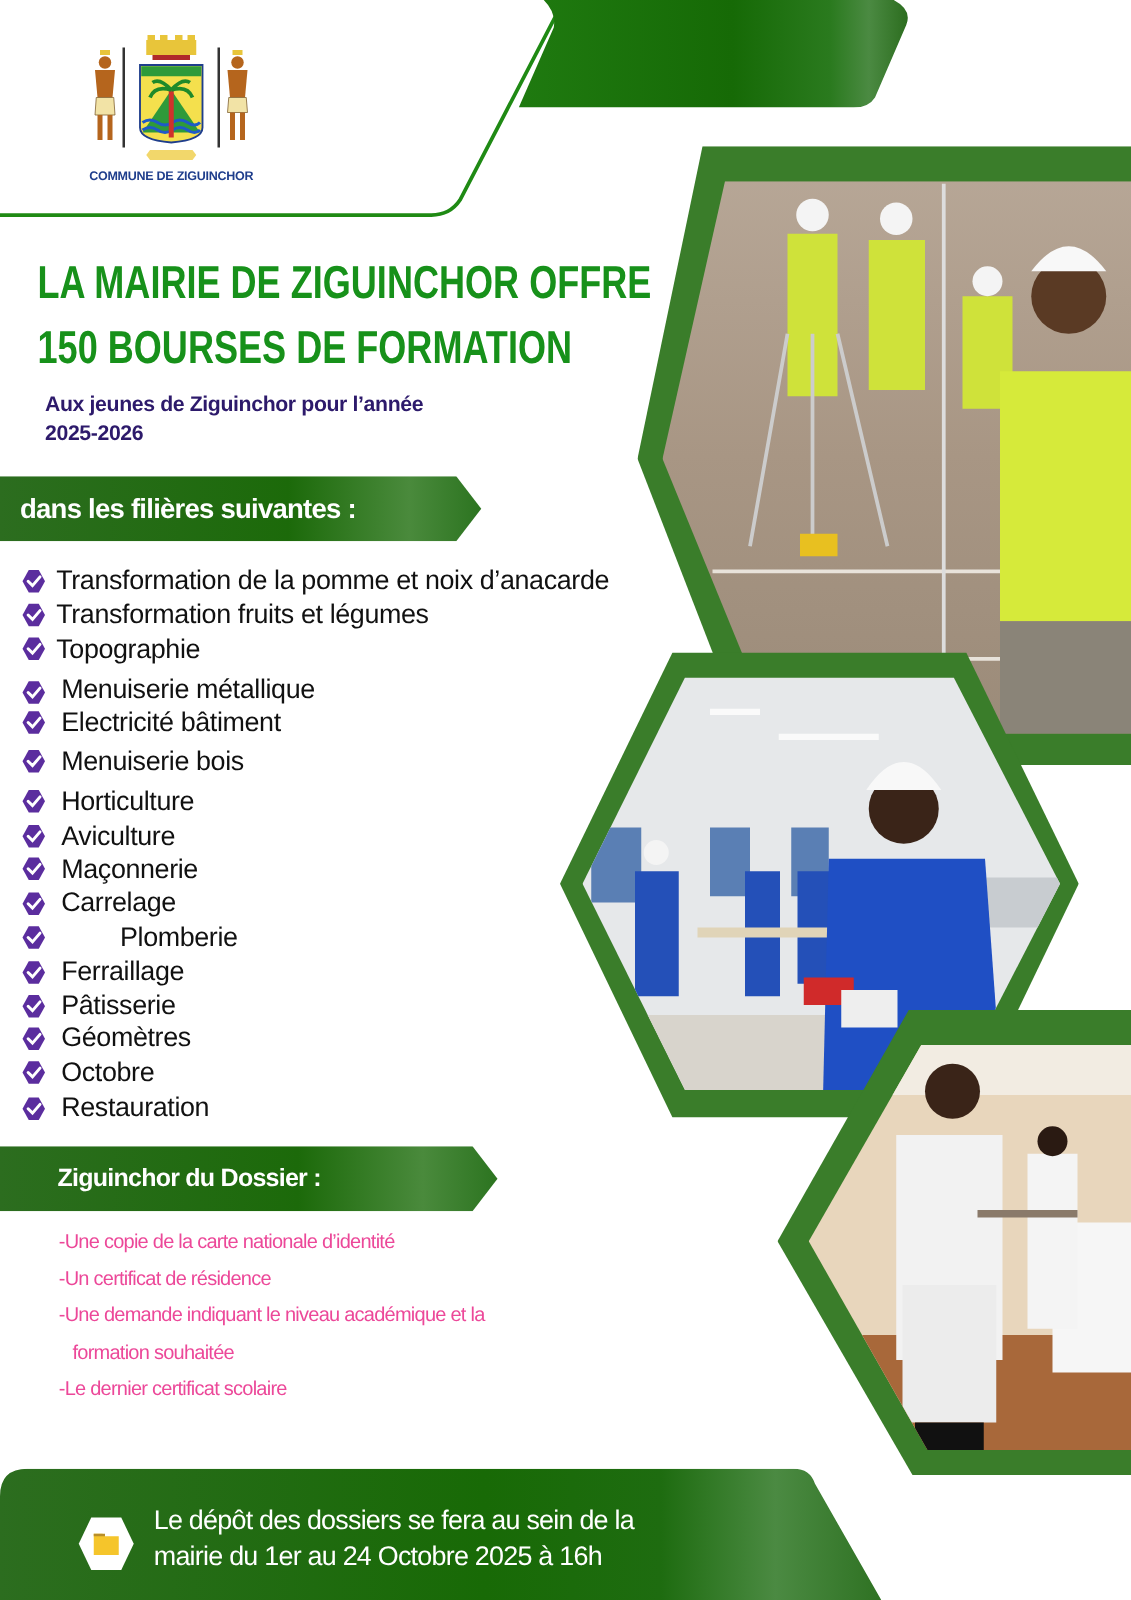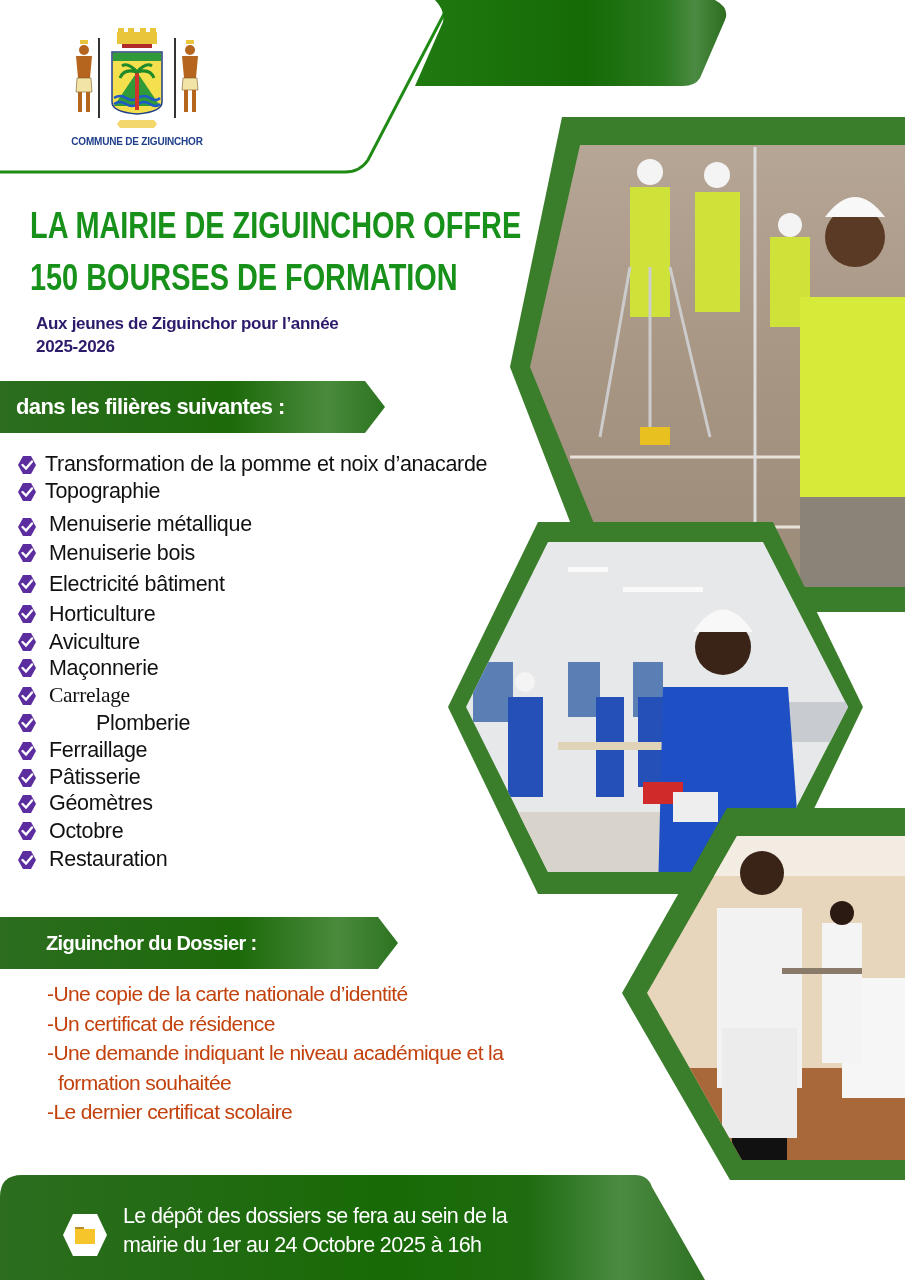--- a/index.html
+++ b/index.html
@@ -26,21 +26,21 @@
   .ribbon-label { position: absolute; top: 0; height: 52px; display: flex; align-items: center;
     color: #fff; font-weight: bold; font-size: 22px; letter-spacing: -0.6px; white-space: nowrap; }
 
   .filieres { position: absolute; left: 17px; top: 451px; list-style: none; }
   .filieres li { display: flex; align-items: center; height: 27.3px; font-size: 21.5px;
     letter-spacing: -0.3px; color: #111; white-space: nowrap; }
   .filieres li .chk { width: 20px; height: 20px; margin-right: 8px; flex: 0 0 20px; }
   .filieres li.indent .txt { margin-left: 4px; }
 
   .dossier { position: absolute; left: 47px; top: 979px; list-style: none; }
-  .dossier li { font-size: 21px; line-height: 29.5px; letter-spacing: -0.6px; color: #c2410c; }
+  .dossier li { font-size: 16px; line-height: 29.5px; letter-spacing: -0.6px; color: #ec4899; }
   .dossier li.cont { padding-left: 11px; }
 
   .footer { position: absolute; left: 0; top: 1175px; width: 705px; height: 105px; }
   .footer svg { position: absolute; left: 0; top: 0; }
   .footer-icon { position: absolute; left: 62px; top: 1213px; width: 46px; height: 44px; }
   .footer-text { position: absolute; left: 123px; top: 1202px; width: 500px; color: #fff;
     font-size: 21.5px; line-height: 29px; letter-spacing: -0.6px; }
 
   .hex { position: absolute; }
   .hex svg { position: absolute; left: 0; top: 0; }
@@ -139,43 +139,50 @@
         <polygon points="6,1 14,1 19,10 14,19 6,19 1,10" fill="#5b2d9e"></polygon>
         <path d="M5.5 10 L9 13.5 L15 6.5" stroke="#fff" stroke-width="2.4" fill="none" stroke-linecap="round"></path>
       </svg>
       <span class="txt">Transformation de la pomme et noix d’anacarde</span>
     </li>
   <li>
       <svg class="chk" viewBox="0 0 20 20">
         <polygon points="6,1 14,1 19,10 14,19 6,19 1,10" fill="#5b2d9e"></polygon>
         <path d="M5.5 10 L9 13.5 L15 6.5" stroke="#fff" stroke-width="2.4" fill="none" stroke-linecap="round"></path>
       </svg>
+      <span class="txt">Transformation fruits et légumes</span>
+    </li>
+  <li>
+      <svg class="chk" viewBox="0 0 20 20">
+        <polygon points="6,1 14,1 19,10 14,19 6,19 1,10" fill="#5b2d9e"></polygon>
+        <path d="M5.5 10 L9 13.5 L15 6.5" stroke="#fff" stroke-width="2.4" fill="none" stroke-linecap="round"></path>
+      </svg>
       <span class="txt">Topographie</span>
     </li>
   <li class="indent" style="height:31px;align-items:flex-end;">
       <svg class="chk" viewBox="0 0 20 20">
         <polygon points="6,1 14,1 19,10 14,19 6,19 1,10" fill="#5b2d9e"></polygon>
         <path d="M5.5 10 L9 13.5 L15 6.5" stroke="#fff" stroke-width="2.4" fill="none" stroke-linecap="round"></path>
       </svg>
       <span class="txt">Menuiserie métallique</span>
     </li>
+  <li class="indent" style="height:29px;">
+      <svg class="chk" viewBox="0 0 20 20">
+        <polygon points="6,1 14,1 19,10 14,19 6,19 1,10" fill="#5b2d9e"></polygon>
+        <path d="M5.5 10 L9 13.5 L15 6.5" stroke="#fff" stroke-width="2.4" fill="none" stroke-linecap="round"></path>
+      </svg>
+      <span class="txt">Electricité bâtiment</span>
+    </li>
   <li class="indent" style="height:33px;">
       <svg class="chk" viewBox="0 0 20 20">
         <polygon points="6,1 14,1 19,10 14,19 6,19 1,10" fill="#5b2d9e"></polygon>
         <path d="M5.5 10 L9 13.5 L15 6.5" stroke="#fff" stroke-width="2.4" fill="none" stroke-linecap="round"></path>
       </svg>
       <span class="txt">Menuiserie bois</span>
     </li>
-  <li class="indent" style="height:29px;">
-      <svg class="chk" viewBox="0 0 20 20">
-        <polygon points="6,1 14,1 19,10 14,19 6,19 1,10" fill="#5b2d9e"></polygon>
-        <path d="M5.5 10 L9 13.5 L15 6.5" stroke="#fff" stroke-width="2.4" fill="none" stroke-linecap="round"></path>
-      </svg>
-      <span class="txt">Electricité bâtiment</span>
-    </li>
   <li class="indent" style="height:31px;">
       <svg class="chk" viewBox="0 0 20 20">
         <polygon points="6,1 14,1 19,10 14,19 6,19 1,10" fill="#5b2d9e"></polygon>
         <path d="M5.5 10 L9 13.5 L15 6.5" stroke="#fff" stroke-width="2.4" fill="none" stroke-linecap="round"></path>
       </svg>
       <span class="txt">Horticulture</span>
     </li>
   <li class="indent" style="height:25px;">
       <svg class="chk" viewBox="0 0 20 20">
         <polygon points="6,1 14,1 19,10 14,19 6,19 1,10" fill="#5b2d9e"></polygon>
@@ -183,21 +190,21 @@
       </svg>
       <span class="txt">Aviculture</span>
     </li>
   <li class="indent" style="height:27px;">
       <svg class="chk" viewBox="0 0 20 20">
         <polygon points="6,1 14,1 19,10 14,19 6,19 1,10" fill="#5b2d9e"></polygon>
         <path d="M5.5 10 L9 13.5 L15 6.5" stroke="#fff" stroke-width="2.4" fill="none" stroke-linecap="round"></path>
       </svg>
       <span class="txt">Maçonnerie</span>
     </li>
-  <li class="indent" style="height:28px;font-family:Liberation Serif, serif;">
+  <li class="indent" style="height:28px;">
       <svg class="chk" viewBox="0 0 20 20">
         <polygon points="6,1 14,1 19,10 14,19 6,19 1,10" fill="#5b2d9e"></polygon>
         <path d="M5.5 10 L9 13.5 L15 6.5" stroke="#fff" stroke-width="2.4" fill="none" stroke-linecap="round"></path>
       </svg>
       <span class="txt">Carrelage</span>
     </li>
   <li class="indent" style="height:27px;gap:47px;">
       <svg class="chk" viewBox="0 0 20 20">
         <polygon points="6,1 14,1 19,10 14,19 6,19 1,10" fill="#5b2d9e"></polygon>
         <path d="M5.5 10 L9 13.5 L15 6.5" stroke="#fff" stroke-width="2.4" fill="none" stroke-linecap="round"></path>

